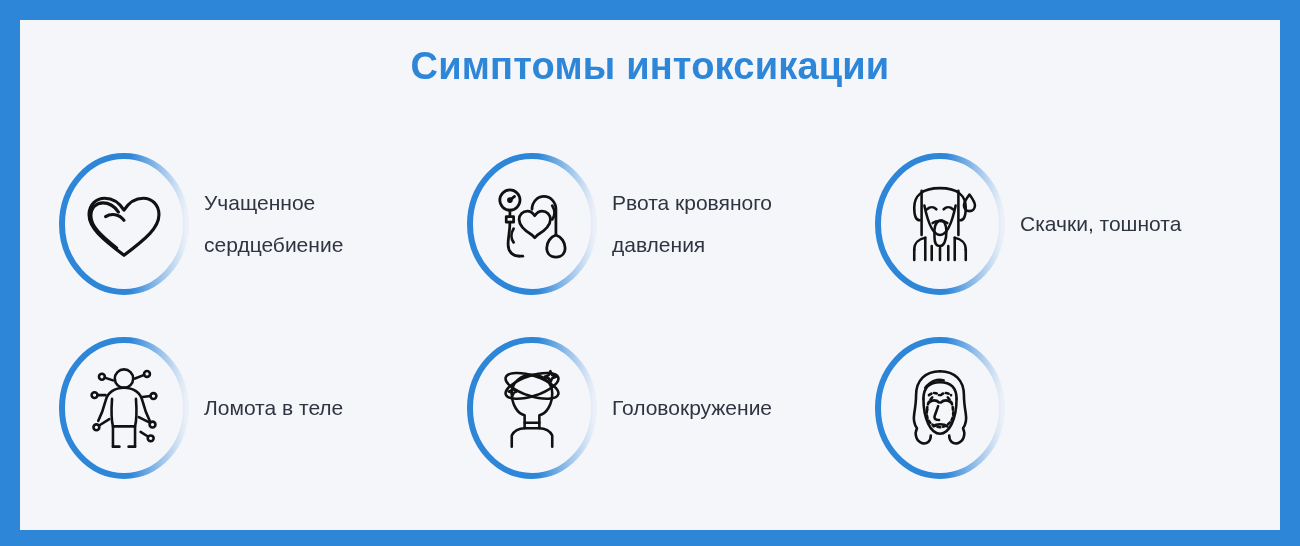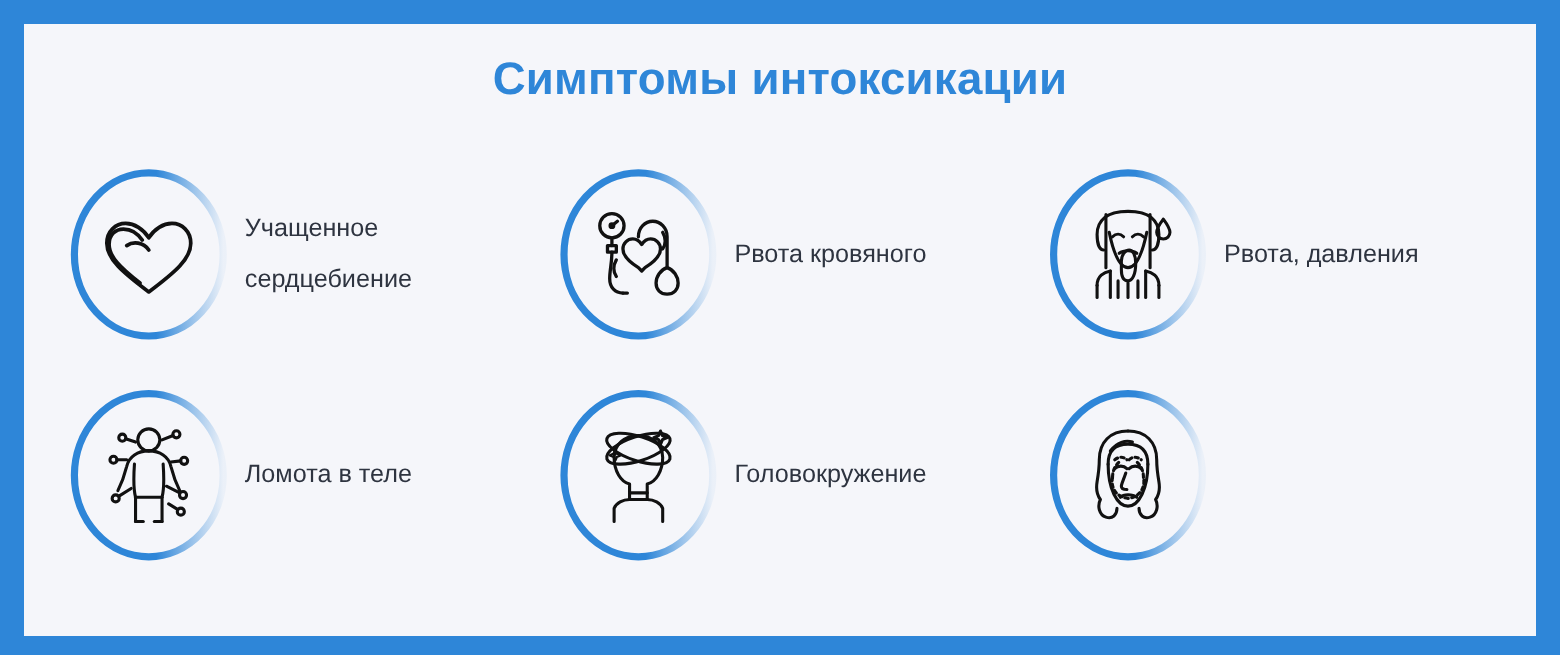--- a/index.html
+++ b/index.html
@@ -42,21 +42,21 @@
     font-size: 38px;
     font-weight: bold;
     letter-spacing: 0.2px;
     line-height: 1.1;
     font-family: "Liberation Sans", sans-serif;
     white-space: nowrap;
   }
 
   .grid {
     position: absolute;
-    top: 100px;
+    top: 112px;
     left: 18px;
     width: 1224px;
     height: 368px;
     display: grid;
     grid-template-columns: repeat(3, 1fr);
     grid-template-rows: repeat(2, 1fr);
   }
 
   .item {
     display: flex;
@@ -169,20 +169,21 @@
               <path d="M76 62 C70 64 66 70 66 76 C66 82 70 86 76 86 C82 86 86 82 86 76 C86 70 82 64 76 62 Z"></path>
               <path d="M50 62 C42 57 36 51 36 45 C36 40 40 36 45 36 C48 36 51 38 53 41 C55 38 58 36 61 36 C66 36 70 40 70 45 C70 51 64 57 56 62 L53 65 Z"></path>
               <path d="M30 55 C27 60 27 66 30 70"></path>
               <path d="M72 30 C75 35 75 41 72 45"></path>
               <path d="M36 85 h4"></path>
             </svg>
           </div>
         </div>
         <div class="label">
           <span>Рвота кровяного</span>
+          <span class="l2">давления</span>
         </div>
       </div>
 
       <div class="item">
         <div class="badge">
           <svg class="ring" viewBox="0 0 140 152">
             <defs>
               <linearGradient id="g3" x1="0" y1="0" x2="1" y2="0">
                 <stop offset="0%" stop-color="#2E86D8" stop-opacity="1"></stop>
                 <stop offset="55%" stop-color="#2E86D8" stop-opacity="1"></stop>
@@ -209,21 +210,21 @@
               <path d="M34 65 v24"></path>
               <path d="M66 65 v24"></path>
               <path d="M41 74 v15"></path>
               <path d="M50 76 v13"></path>
               <path d="M59 74 v15"></path>
               <path d="M82 18 C82 18 76 26 76 30 C76 33.5 78.7 36 82 36 C85.3 36 88 33.5 88 30 C88 26 82 18 82 18 Z"></path>
             </svg>
           </div>
         </div>
         <div class="label">
-          <span>Рвота, давления</span>
+          <span>Скачки, тошнота</span>
         </div>
       </div>
 
       <div class="item">
         <div class="badge">
           <svg class="ring" viewBox="0 0 140 152">
             <defs>
               <linearGradient id="g4" x1="0" y1="0" x2="1" y2="0">
                 <stop offset="0%" stop-color="#2E86D8" stop-opacity="1"></stop>
                 <stop offset="55%" stop-color="#2E86D8" stop-opacity="1"></stop>

